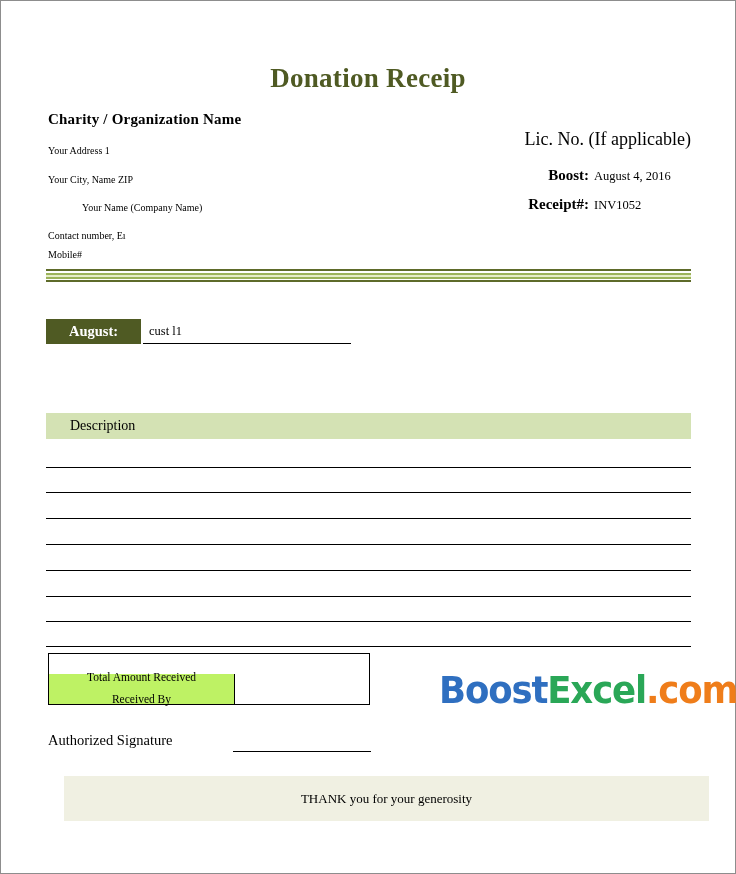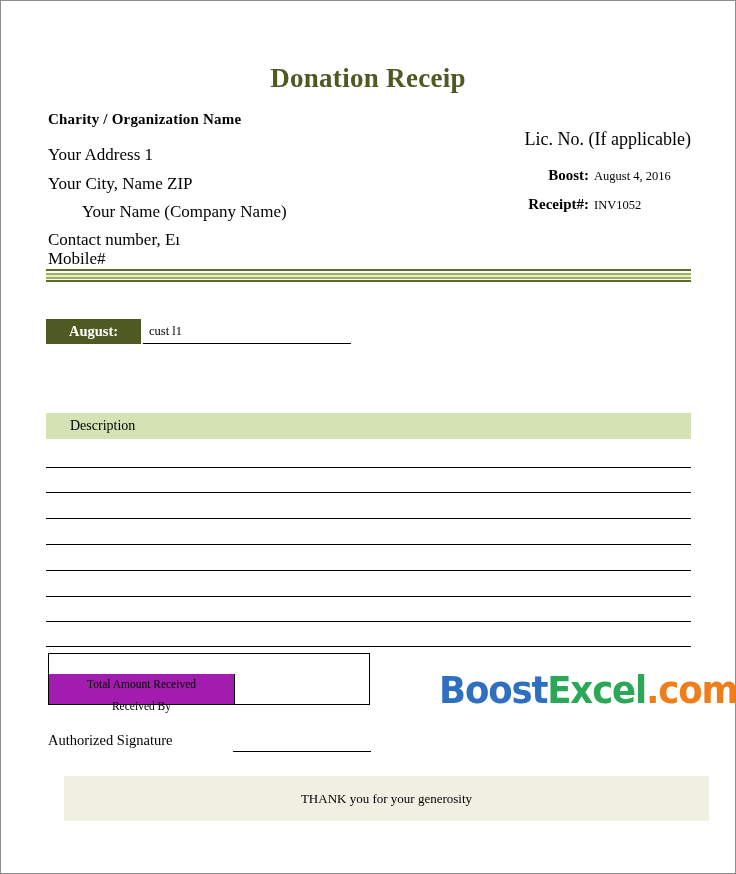--- a/index.html
+++ b/index.html
@@ -58,21 +58,21 @@
     position: absolute;
     right: 44px;
     top: 128px;
     font-size: 18px;
     font-weight: normal;
   }
 
   .addr-line {
     position: absolute;
     left: 47px;
-    font-size: 17px;
+    font-size: 10px;
     white-space: nowrap;
   }
   .addr-0 { top: 144px; }
   .addr-1 { top: 173px; }
   .addr-2 { top: 201px; margin-left: 34px; }
   .addr-3 { top: 229px; }
   .addr-4 { top: 248px; }
 
   .meta-row {
     position: absolute;
@@ -176,26 +176,27 @@
     left: 47px;
     top: 652px;
     width: 322px;
     height: 52px;
     border: 1.4px solid #000000;
     box-sizing: border-box;
     display: flex;
   }
   .totals-labels {
     width: 186px;
-    background: #a21caf;
+    background: #bef264;
     border-right: 1.4px solid #000000;
     box-sizing: border-box;
     display: flex;
     flex-direction: column;
     align-items: center;
+    justify-content: center;
     font-size: 11.5px;
     line-height: 1.9;
     margin-top: 20px;
   }
   .totals-value {
     flex: 1;
     background: #ffffff;
   }
 
   

